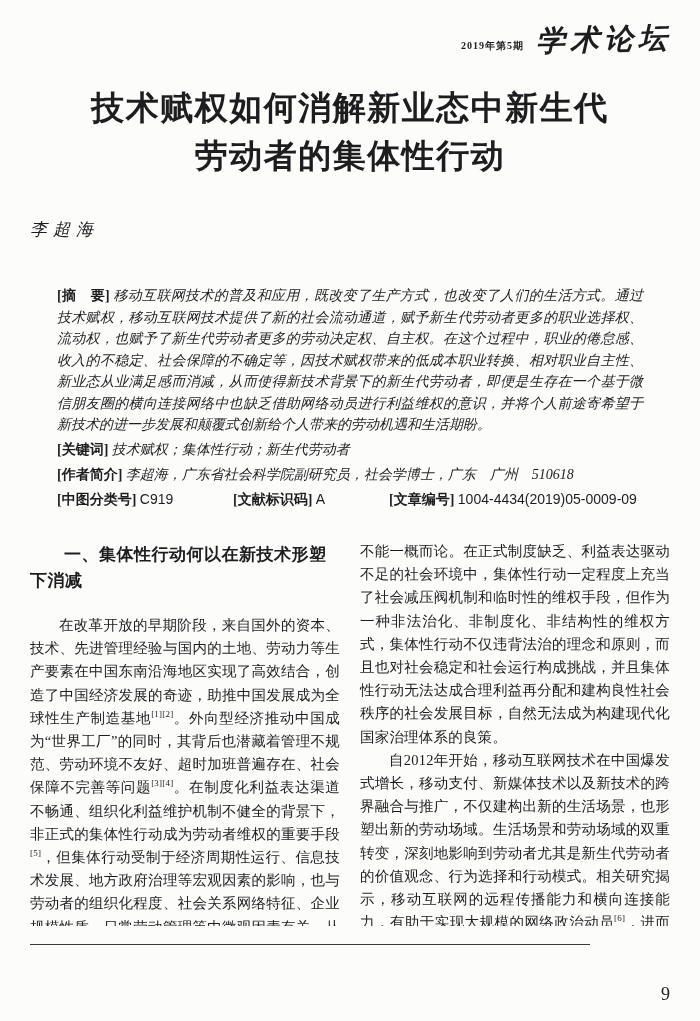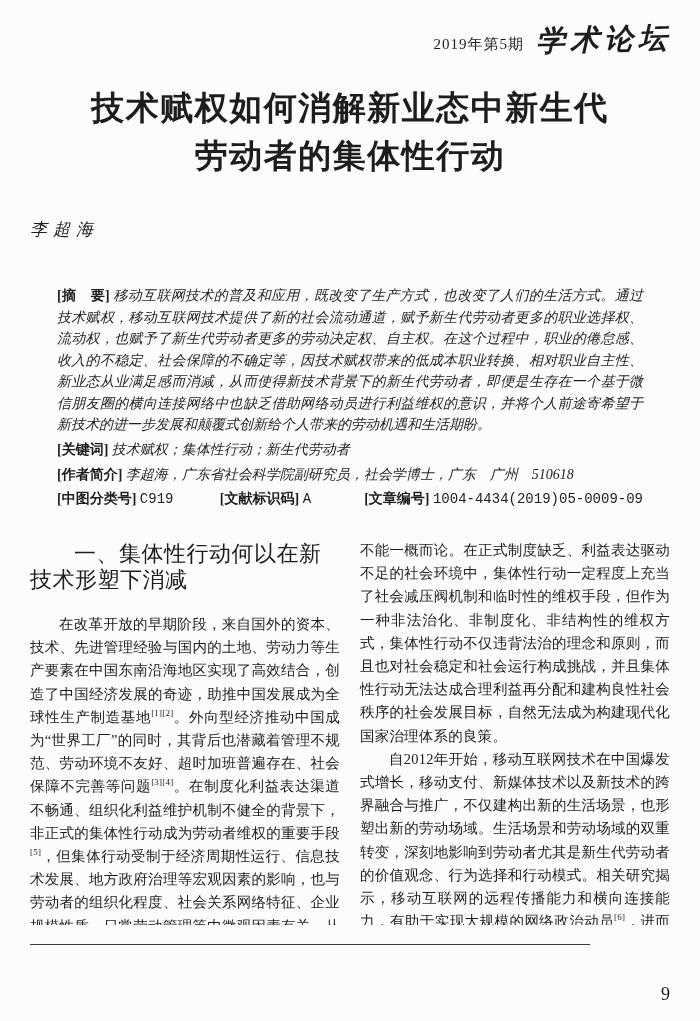--- a/index.html
+++ b/index.html
@@ -19,22 +19,22 @@
   .header {
     position: absolute;
     top: 20px;
     right: 28px;
     display: flex;
     align-items: baseline;
     gap: 12px;
   }
   .issue {
     font-family: "Liberation Serif", serif;
-    font-weight: 400;
-    font-size: 15px;
+    font-weight: 700;
+    font-size: 10px;
     letter-spacing: 1px;
   }
   .logo {
     font-family: "Liberation Serif", serif;
     font-size: 29px;
     font-weight: 700;
     font-style: italic;
     letter-spacing: 5px;
     transform: rotate(-1.5deg);
     display: inline-block;
@@ -76,35 +76,35 @@
   .meta-line {
     margin: 0;
     padding-top: 4.5px;
     font-size: 14px;
     line-height: 20px;
   }
   .meta-codes { display: flex; }
   .meta-codes .pair { white-space: nowrap; }
   .meta-codes .pair:nth-child(1) { width: 176px; }
   .meta-codes .pair:nth-child(2) { width: 156px; }
-  .code-val { font-family: Liberation Mono, monospace; font-style: normal; }
+  .code-val { font-family: Liberation Sans, sans-serif; font-style: normal; }
   
   .columns {
     display: flex;
     gap: 20px;
     margin-top: 30px;
     height: 386px;
     overflow: hidden;
   }
   .col { width: 310px; }
   .section-heading {
     margin: 2px 0 20px 0;
     font-family: "Liberation Sans", sans-serif;
-    font-weight: 400;
-    font-size: 22px;
+    font-weight: 700;
+    font-size: 17px;
     line-height: 26px;
     text-indent: 2em;
     letter-spacing: 0.5px;
   }
   .body-para {
     margin: 0;
     font-size: 14.5px;
     line-height: 23.2px;
     text-align: justify;
     letter-spacing: 0.2px;

